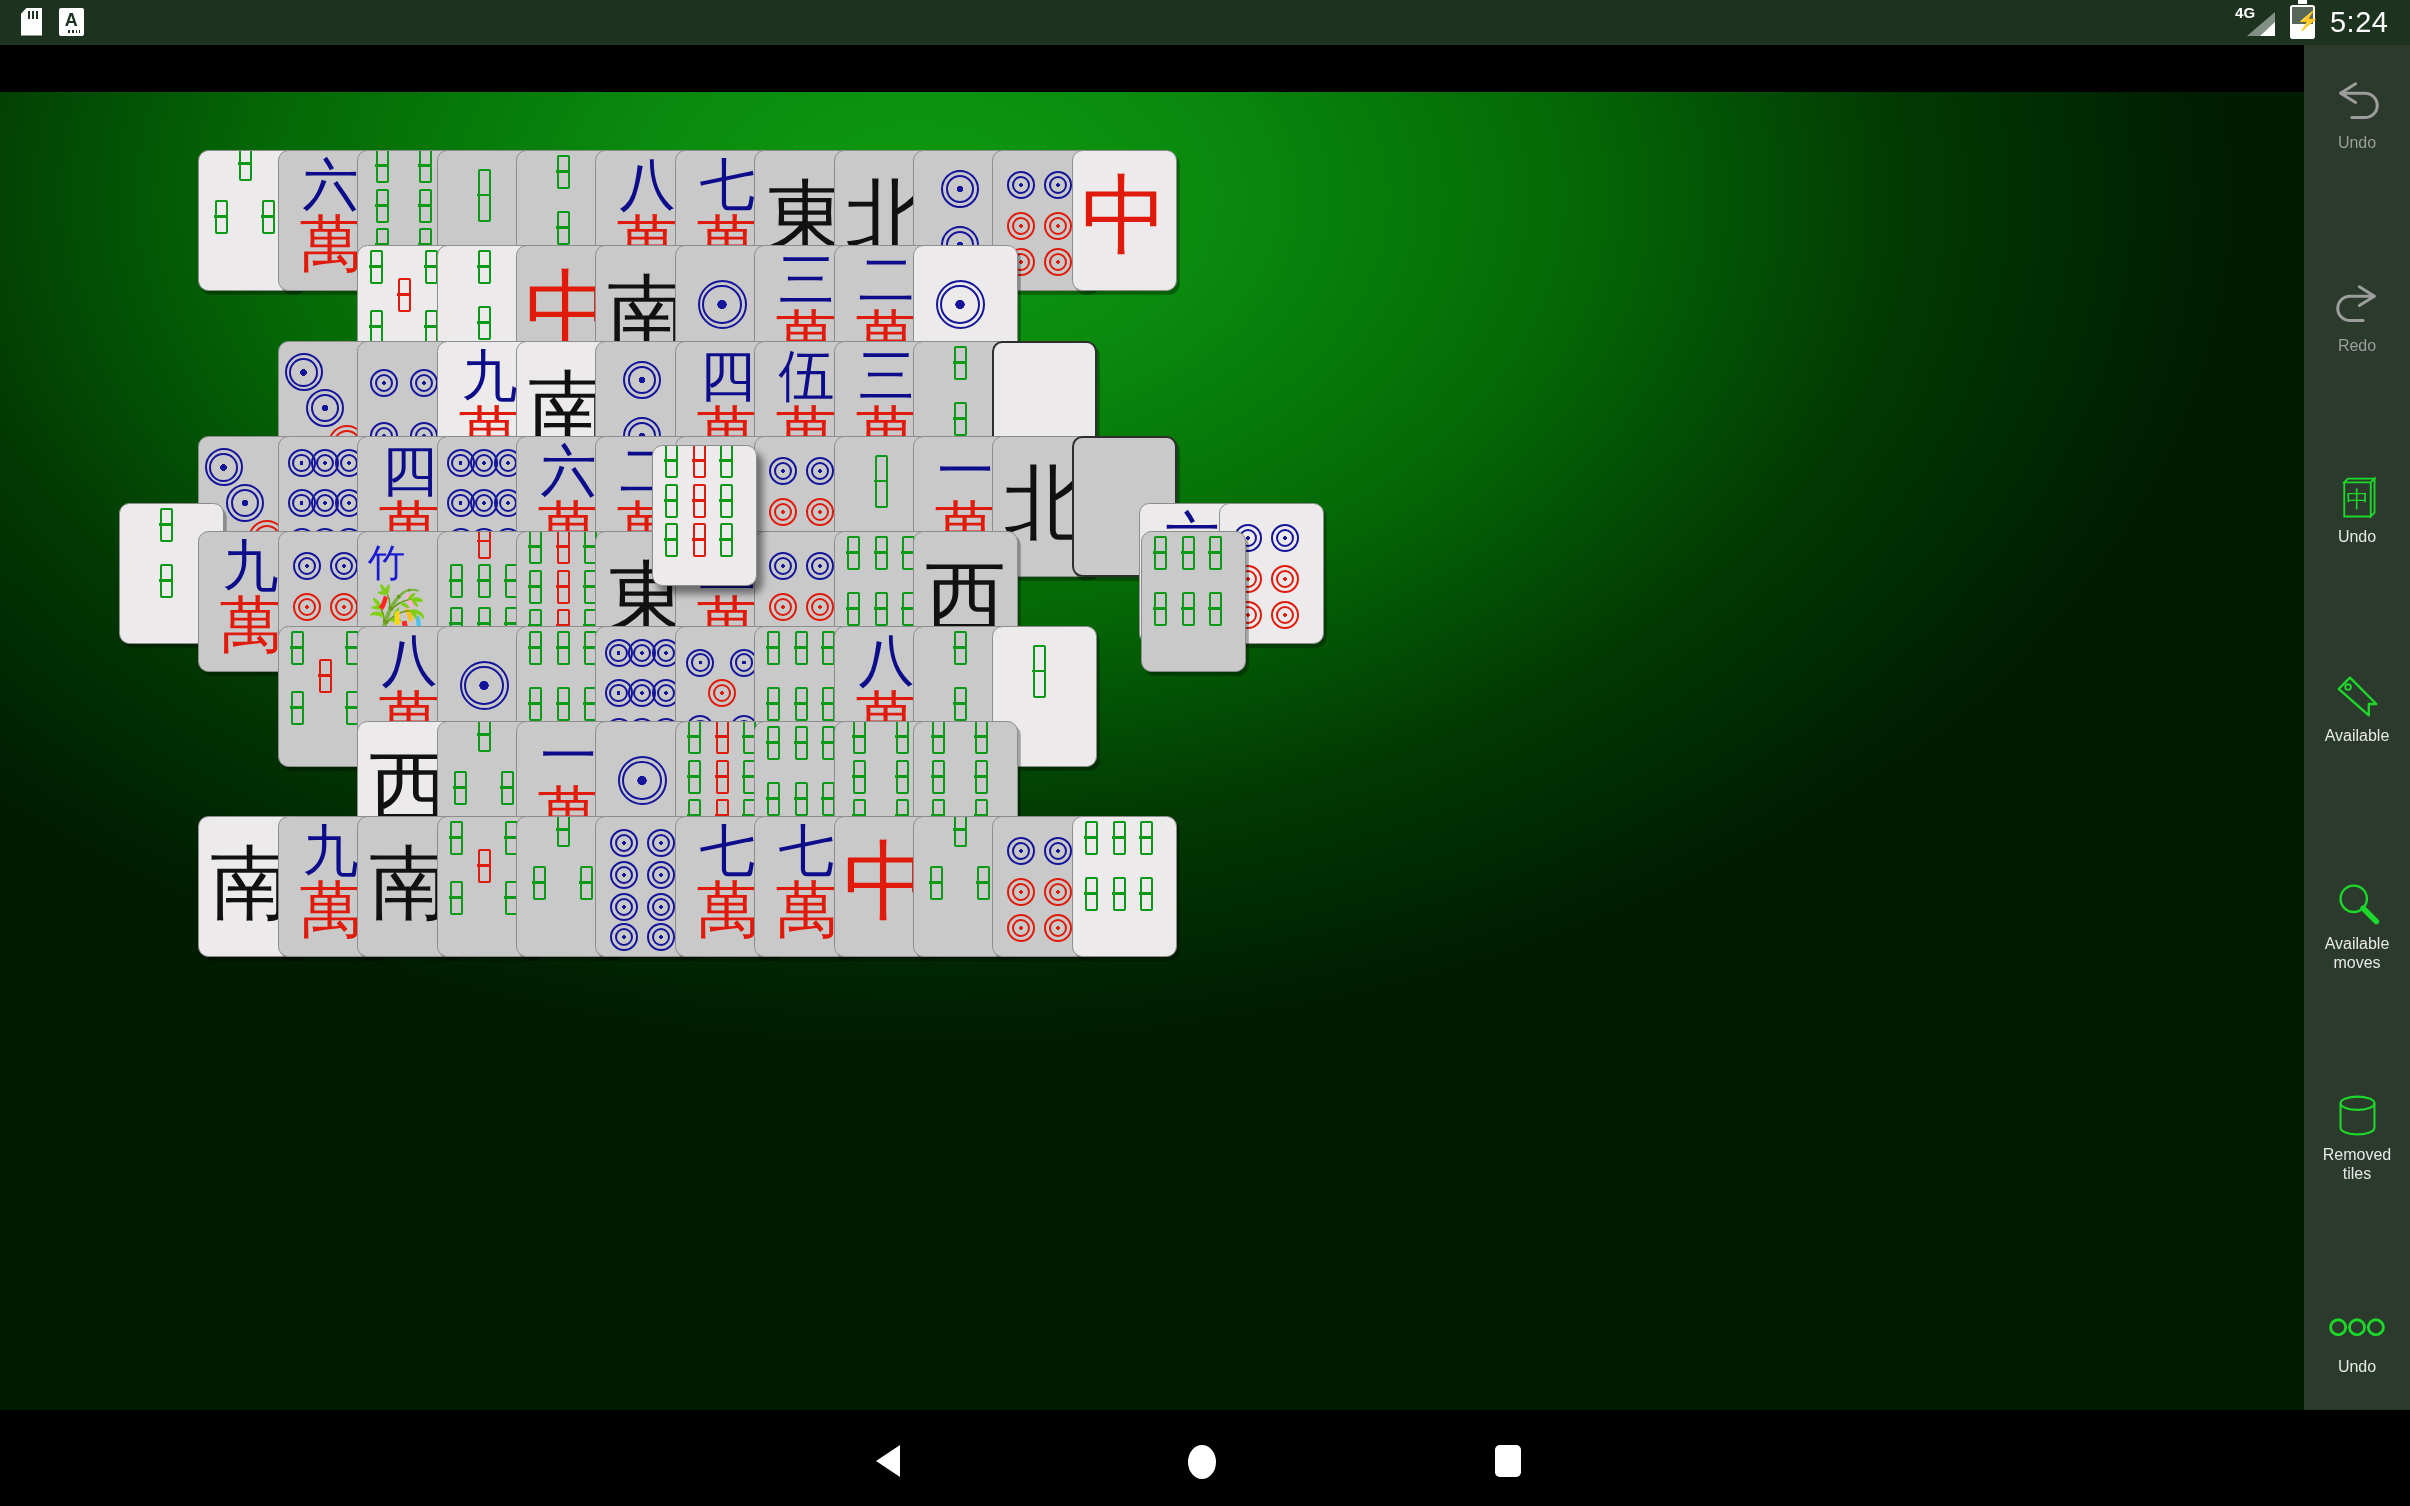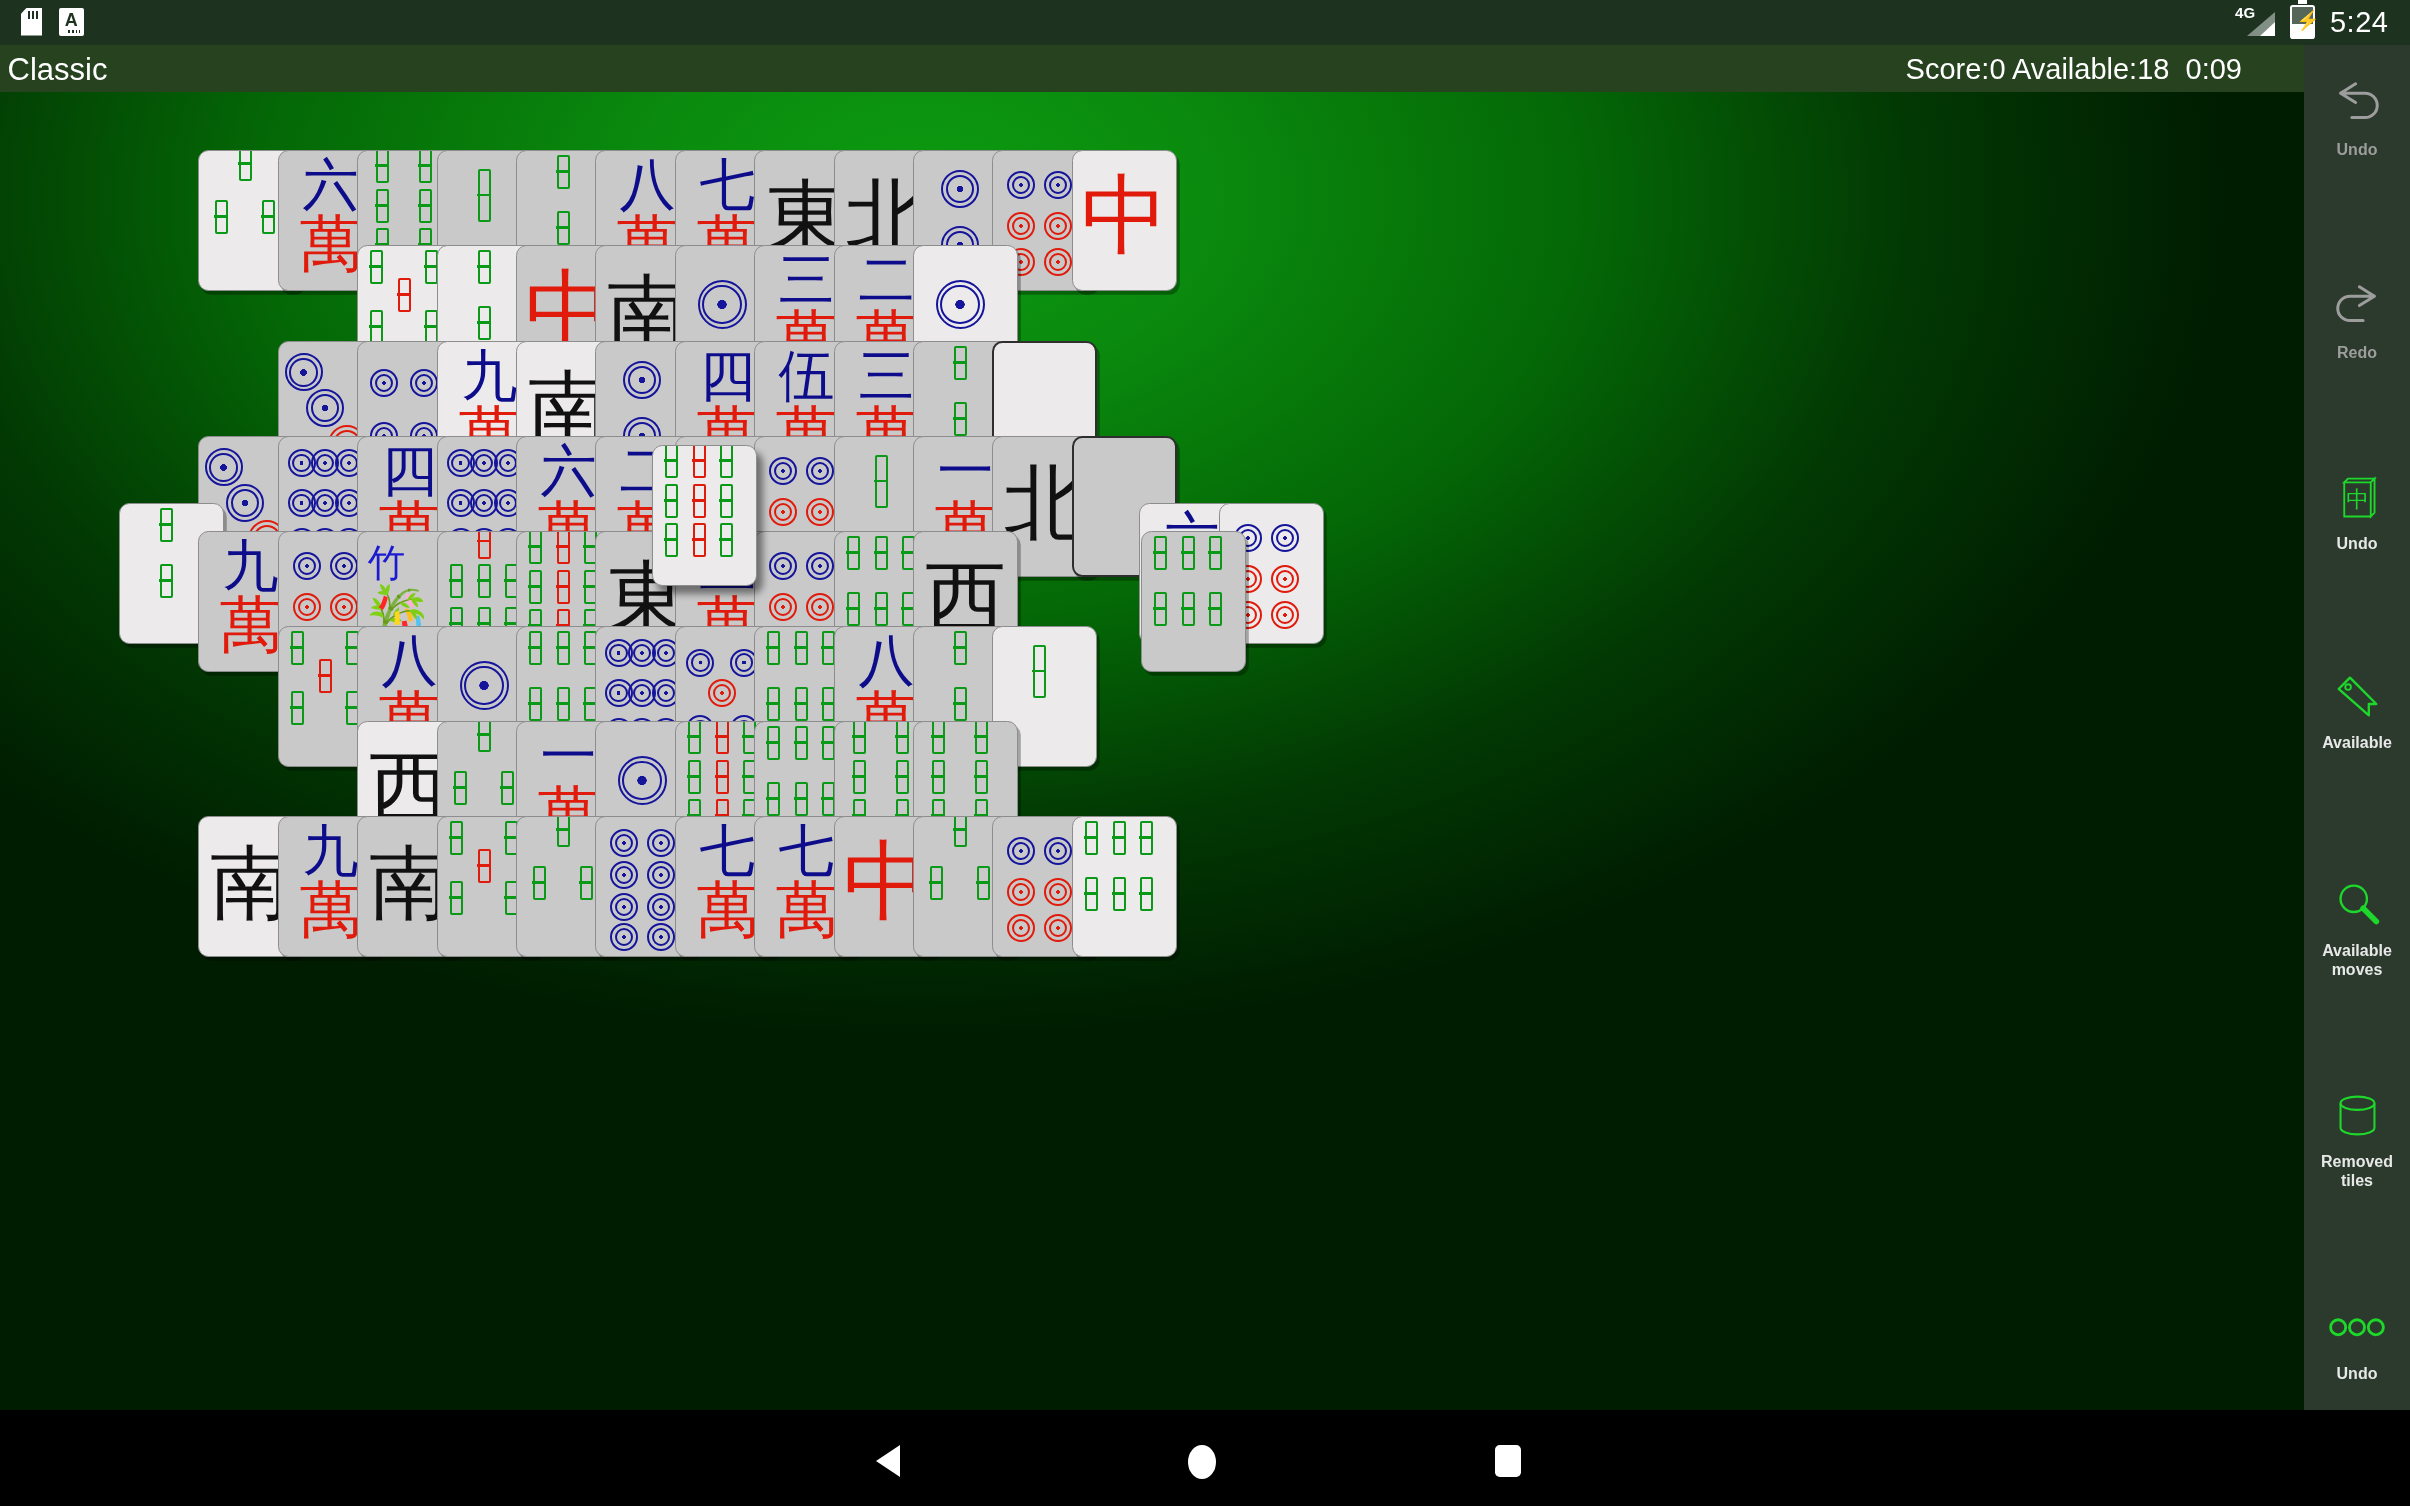--- a/index.html
+++ b/index.html
@@ -81,21 +81,21 @@
 
   
   .season .sname{position:absolute;left:9.4px;top:5.6px;font-size:38px;color:#1a1ad0;
        font-family:"DejaVu Sans",sans-serif;}
   .leafy{position:absolute;font-size:58px;line-height:1;}
   .flowerart{position:absolute;right:-11.3px;top:22.6px;font-size:66px;color:#f06ccd;}
 
   
   #sidebar{position:absolute;left:2304px;top:45px;width:106px;height:1365px;background:#2b3a2c;}
   .sb-item{position:absolute;left:0;width:106px;text-align:center;color:#e8e8e8;cursor:pointer;}
-  .sb-item .lab{font-size:16px;line-height:19px;margin-top:7px;font-weight:bold;}
+  .sb-item .lab{font-size:16px;line-height:19px;margin-top:0;}
   .sb-item.disabled .lab{color:#9d9d9d;}
   .sb-icon{height:60px;display:flex;align-items:center;justify-content:center;}
 
   
   #navbar{position:absolute;left:0;top:1411px;width:2411px;height:96px;background:#000;}
   .nav-btn{position:absolute;top:34px;}
   #nav-back{left:876px;width:0;height:0;border-top:16px solid transparent;
       border-bottom:16px solid transparent;border-right:24.5px solid #fff;}
   #nav-home{left:1188px;width:28px;height:34px;border-radius:50%;background:#fff;}
   #nav-recent{left:1495px;width:26px;height:32px;border-radius:4.7px;background:#fff;}
@@ -116,24 +116,20 @@
         <div class="tri"></div>
           <div class="tri2"></div>
       </div>
       <div class="batt">
           <div class="bolt">⚡</div>
         </div>
       <div class="clock">5:24</div>
     </div>
   </div>
 
-  <div id="titlebar">
-    <div class="title">Classic</div>
-    <div class="stats">Score:0 Available:18  0:09</div>
-  </div>
 
   <div id="board">
       <div class="tile free" style="left: 198px; top: 58px; z-index: 16;">
         <div class="face">
           <span class="bam  " style="left:40px;top:-3.8px"></span>
           <span class="bam  " style="left:16px;top:49px"></span>
           <span class="bam  " style="left:63px;top:49px"></span>
         </div>
       </div>
       <div class="tile" style="left: 278px; top: 58px; z-index: 16;">

